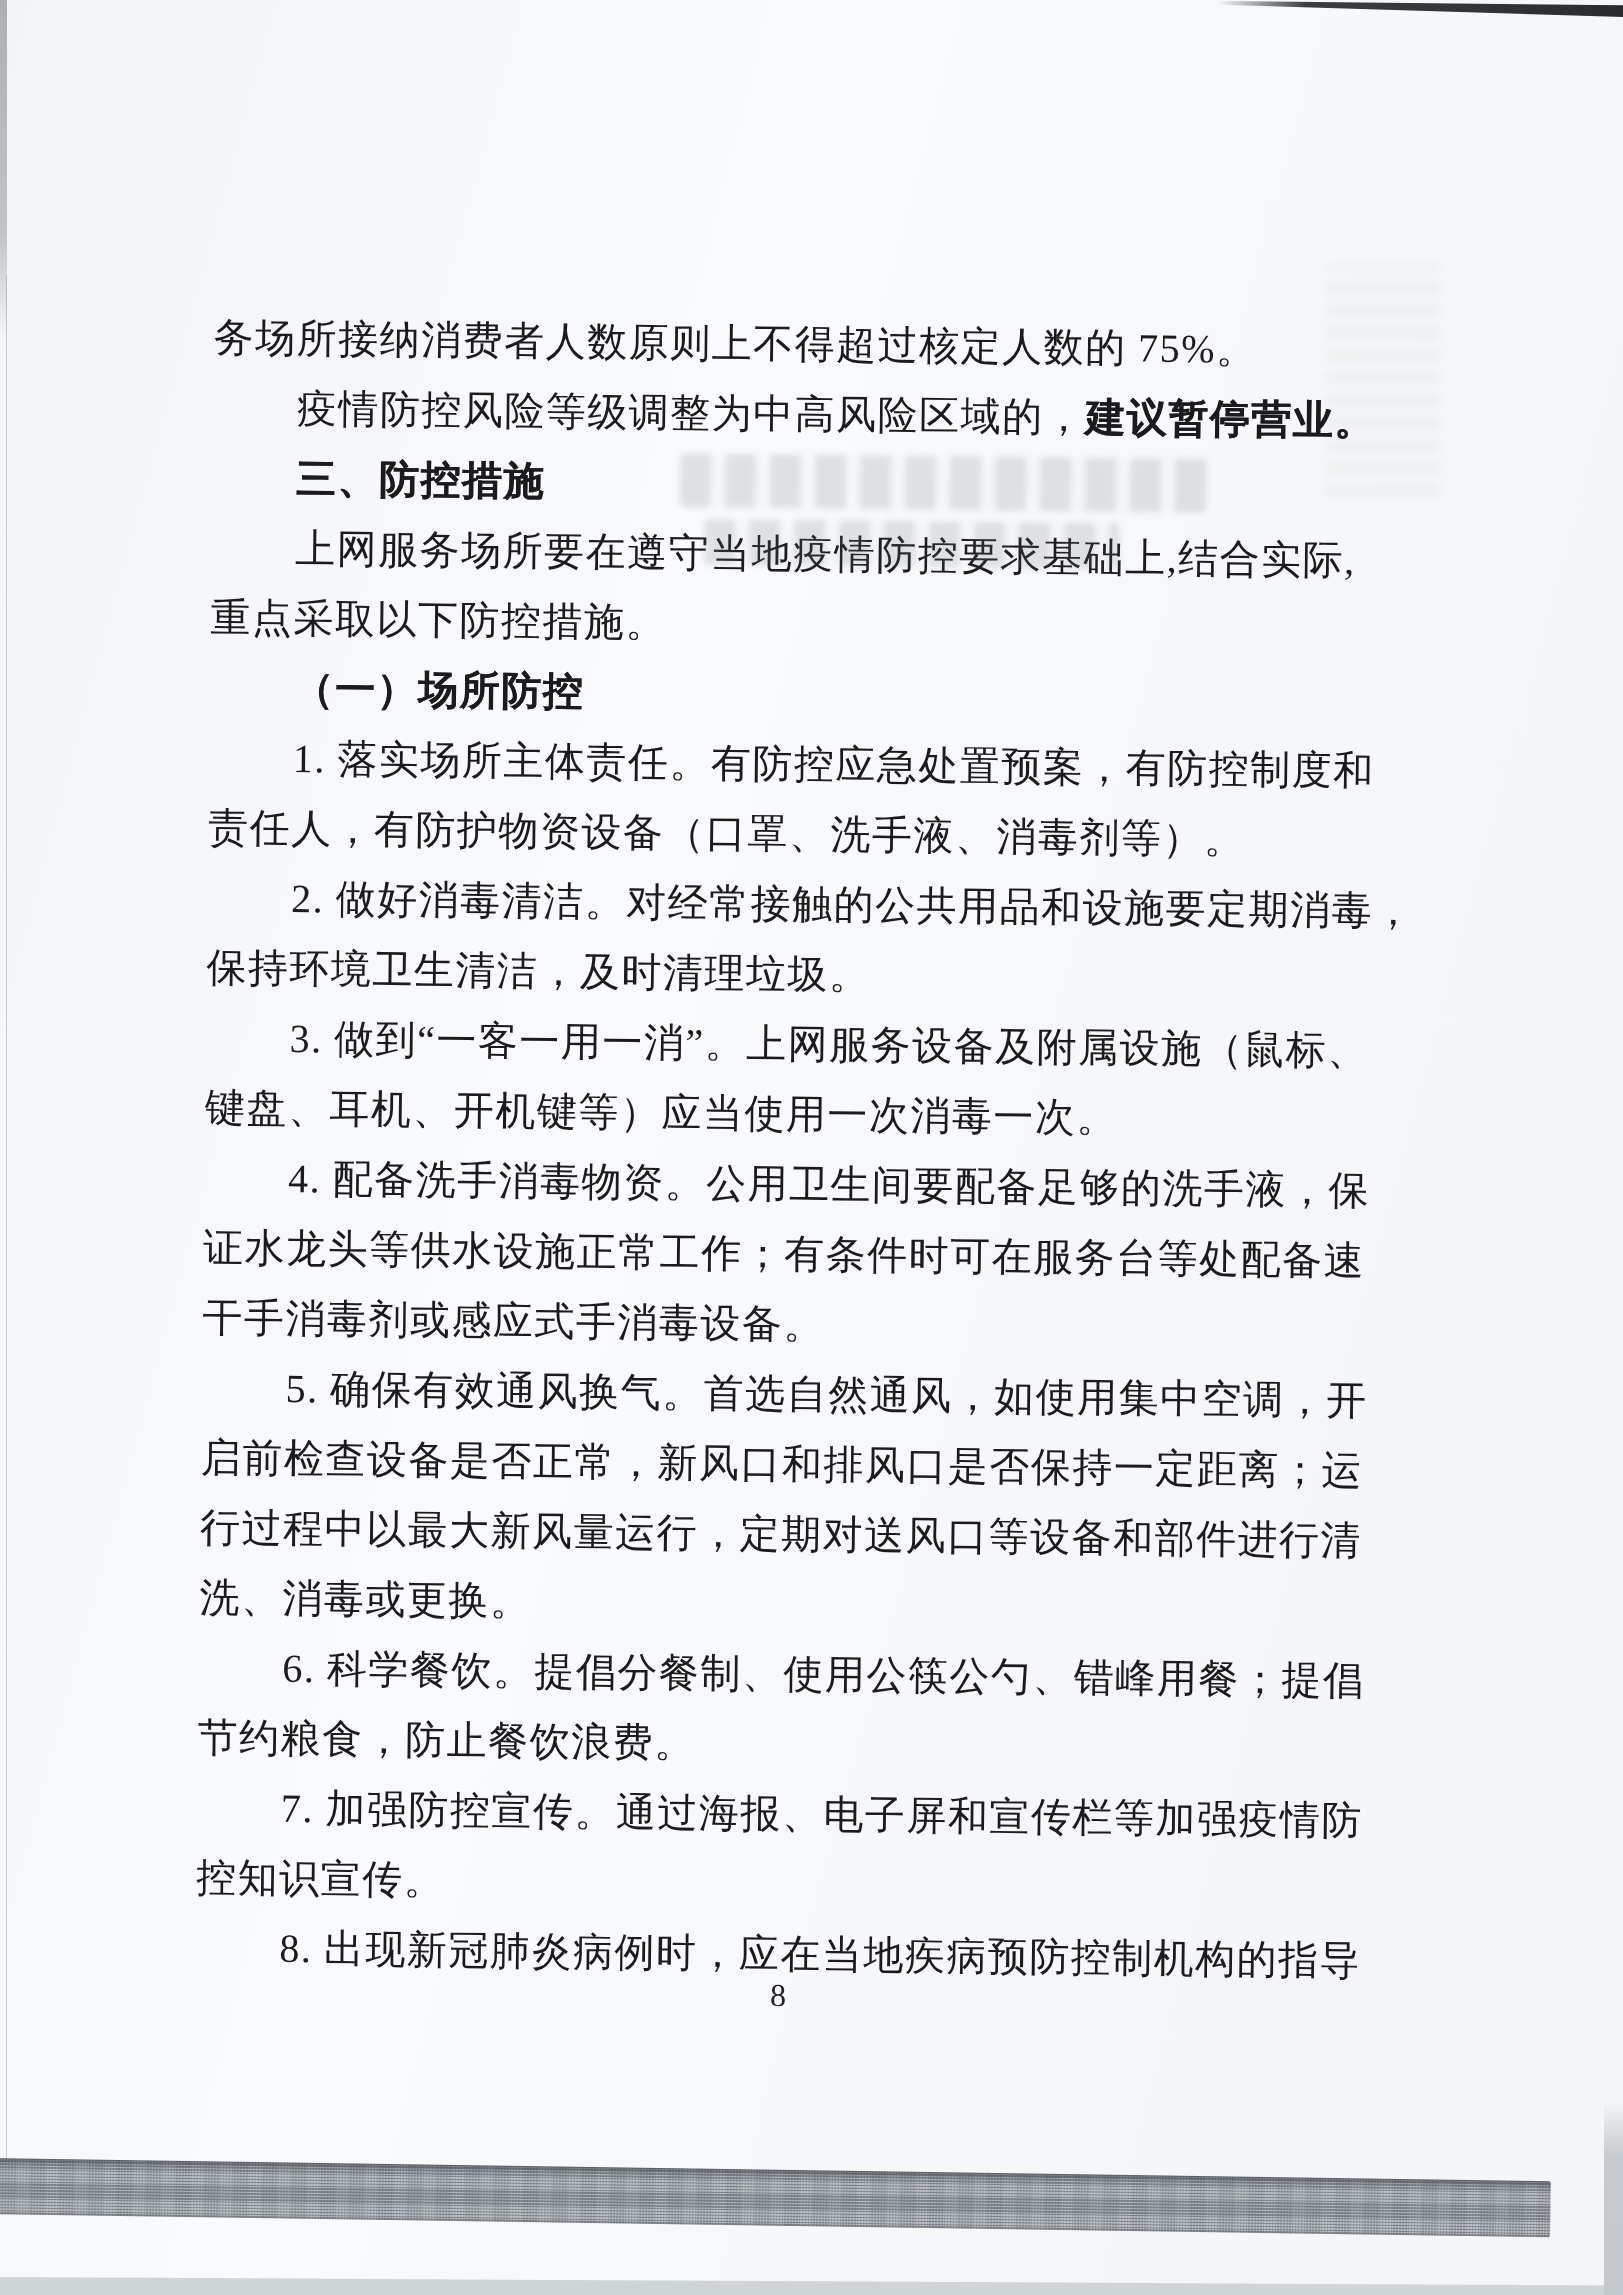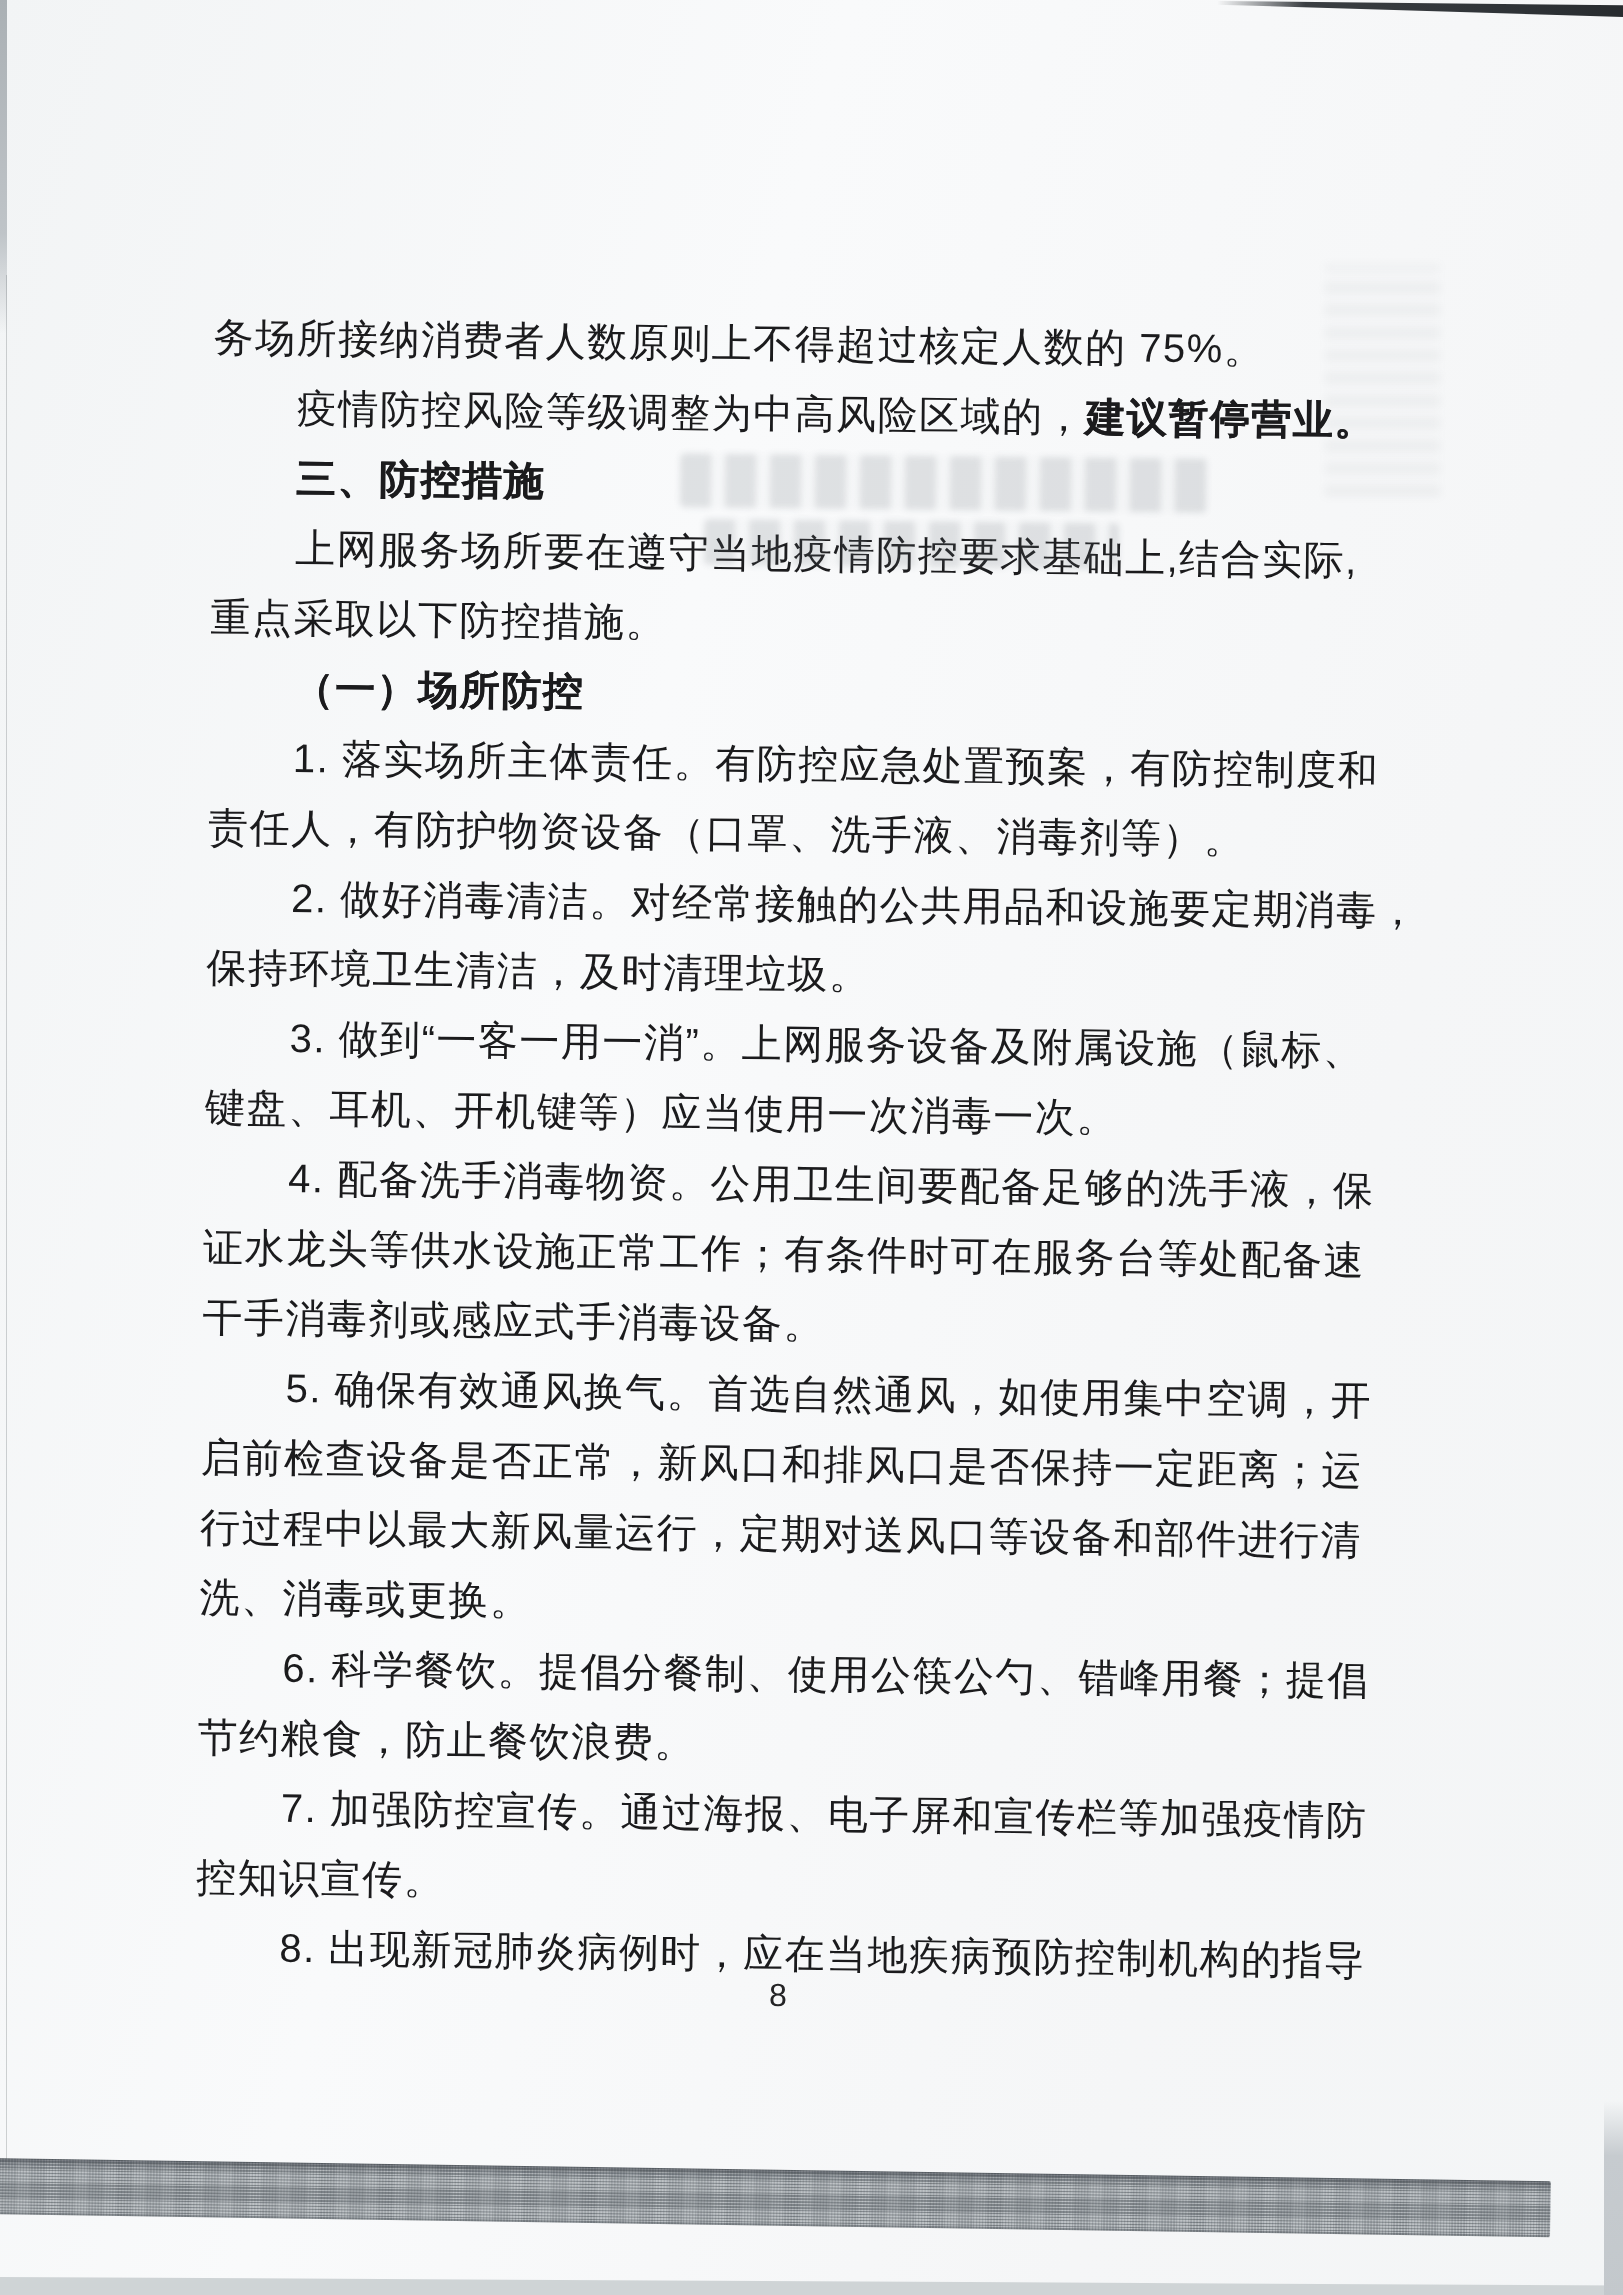--- a/index.html
+++ b/index.html
@@ -6,21 +6,21 @@
     margin: 0;
     padding: 0;
     background: #e9ebec;
   }
   .page {
     position: relative;
     width: 1624px;
     height: 2295px;
     overflow: hidden;
     background: linear-gradient(105deg, #f2f4f5 0%, #f9fafb 38%, #f5f6f7 75%, #f3f5f6 100%);
-    font-family: Liberation Sans, sans-serif;
+    font-family: Liberation Serif, serif;
   }
 
   
   .text-block {
     position: absolute;
     left: 214px;
     top: 302px;
     width: 1256px;
     transform: rotate(0.65deg);
     transform-origin: 0 0;

